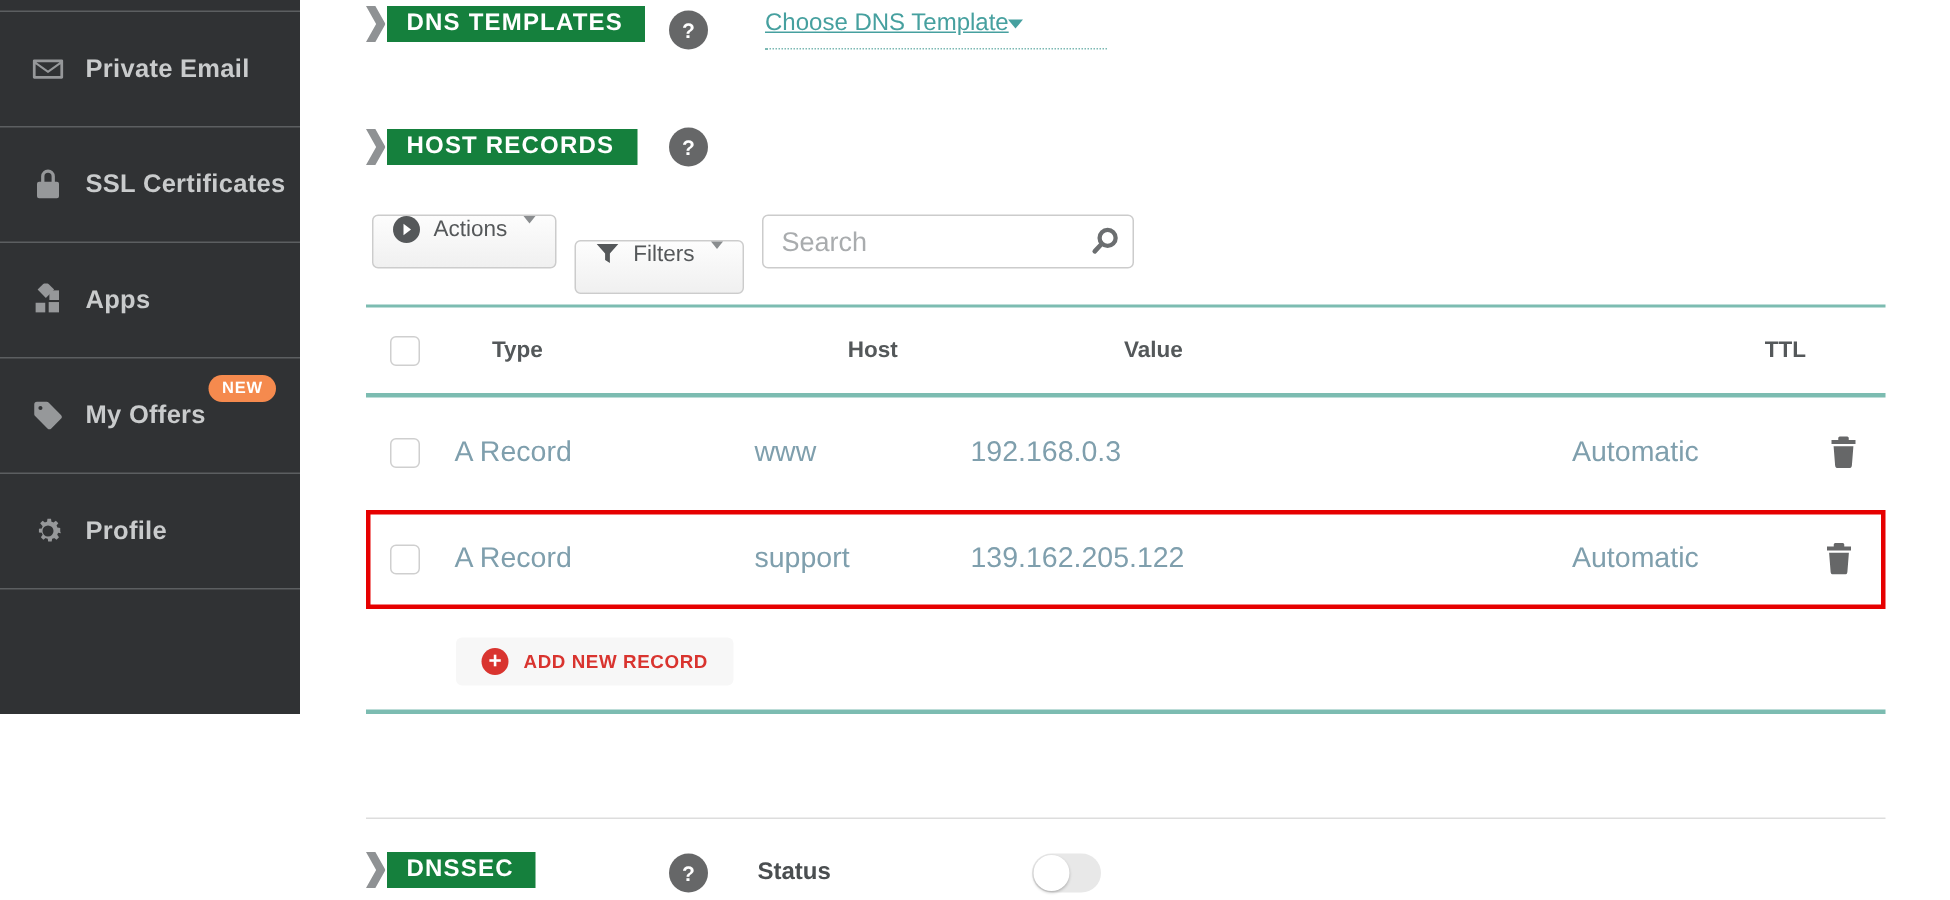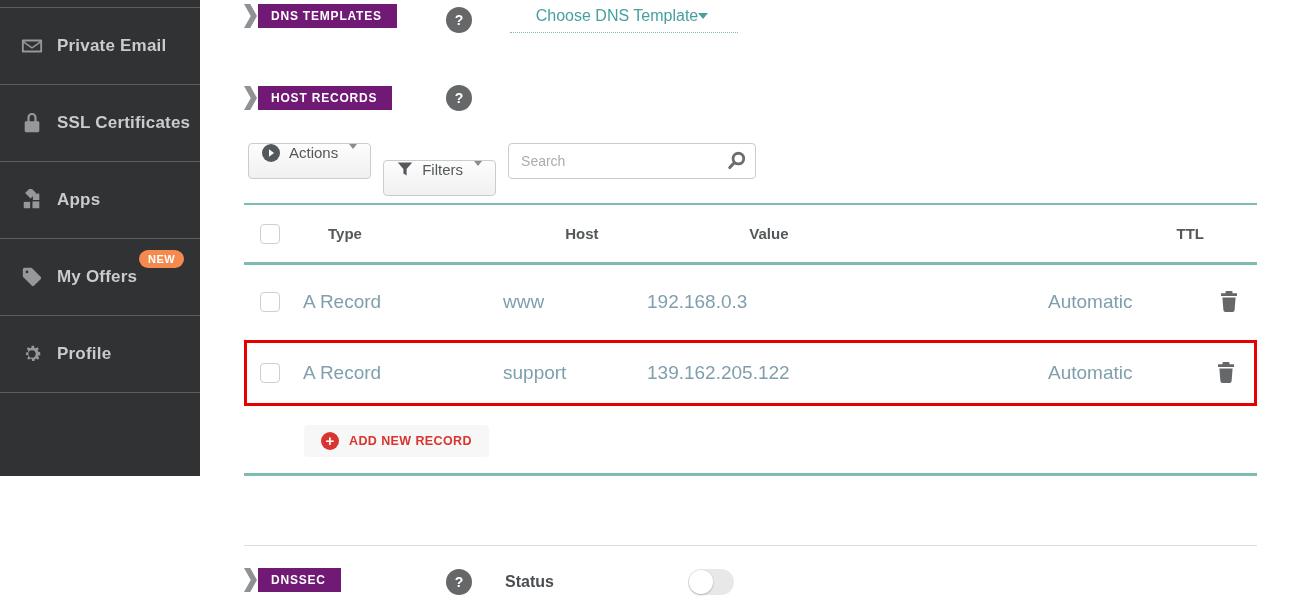--- a/index.html
+++ b/index.html
@@ -36,38 +36,38 @@
   }
 
   
   .section-row { position: relative; }
   .tag-wrap { display: inline-flex; align-items: center; height: 24px; }
   .tag-chevron {
     width: 13px; height: 24px; background: #8f9294; margin-right: 1px;
     clip-path: polygon(0 0, 48% 0, 100% 50%, 48% 100%, 0 100%, 52% 50%);
   }
   .tag-label {
-    background: #701a75; color: #ffffff; height: 24px; display: inline-flex;
-    align-items: center; padding: 0 15px 0 13px; font-size: 12px; font-weight: 700;
+    background: #15803d; color: #ffffff; height: 24px; display: inline-flex;
+    align-items: center; padding: 0 15px 0 13px; font-size: 16px; font-weight: 700;
     letter-spacing: 0.8px;
   }
   .help-circle {
     position: absolute; left: 202px; width: 26px; height: 26px; border-radius: 50%;
     background: #666768; color: #fff; font-size: 14px; font-weight: 700;
     display: flex; align-items: center; justify-content: center; cursor: pointer;
   }
 
   
   .row-dns { height: 36px; }
   .row-dns .help-circle { top: 3px; }
   .dns-dropdown {
     position: absolute; left: 266px; top: 3px; width: 228px;
-    display: flex; align-items: center; justify-content: center;
+    display: flex; align-items: center; justify-content: flex-start;
     color: #46a09f; font-size: 16px; padding-bottom: 7px;
-    border-bottom: 1px dotted #7cb9b3; cursor: pointer;
+    border-bottom: 1px dotted #7cb9b3; cursor: pointer; text-decoration: underline;
   }
   .caret-teal { width: 0; height: 0; border-left: 5px solid transparent; border-right: 5px solid transparent; border-top: 6px solid #46a09f; margin-right: 4px; }
 
   
   .row-host { height: 28px; margin-top: 46px; }
   .row-host .help-circle { top: -1px; }
 
   
   .toolbar { margin-top: 29px; height: 36px; display: flex; align-items: center; }
   .btn {
@@ -75,21 +75,21 @@
     border: 1px solid #cccccc; border-radius: 4px; padding: 0 13px;
     background: linear-gradient(#fdfdfd, #f0f0f0); color: #55585a; font-size: 15px;
     cursor: pointer;
   }
   .btn-actions { margin-left: 4px; }
   .btn + .btn { margin-left: 12px; margin-top: 33px; }
   .caret-gray { width: 0; height: 0; border-left: 4px solid transparent; border-right: 4px solid transparent; border-top: 5px solid #8a8d8f; margin-left: 2px; }
   .search-wrap { position: relative; margin-left: 12px; }
   .search-input {
     width: 248px; height: 36px; border: 1px solid #cccccc; border-radius: 4px;
-    padding: 0 36px 0 12px; font-size: 14px; color: #55585a; outline: none;
+    padding: 0 36px 0 12px; font-size: 18px; color: #55585a; outline: none;
     font-family: "Liberation Sans", sans-serif;
   }
   .search-input::placeholder { color: #a9acae; }
   .search-icon { position: absolute; right: 9px; top: 7px; width: 21px; height: 21px; cursor: pointer; }
 
   
   .records-table { margin-top: 24px; border-top: 2px solid #7cbcb1; }
   .thead { height: 60px; border-bottom: 3px solid #7cbcb1; display: flex; align-items: center; padding-left: 16px; }
   .trow { display: flex; align-items: center; padding-left: 16px; }
   .trow.plain { height: 73px; }

